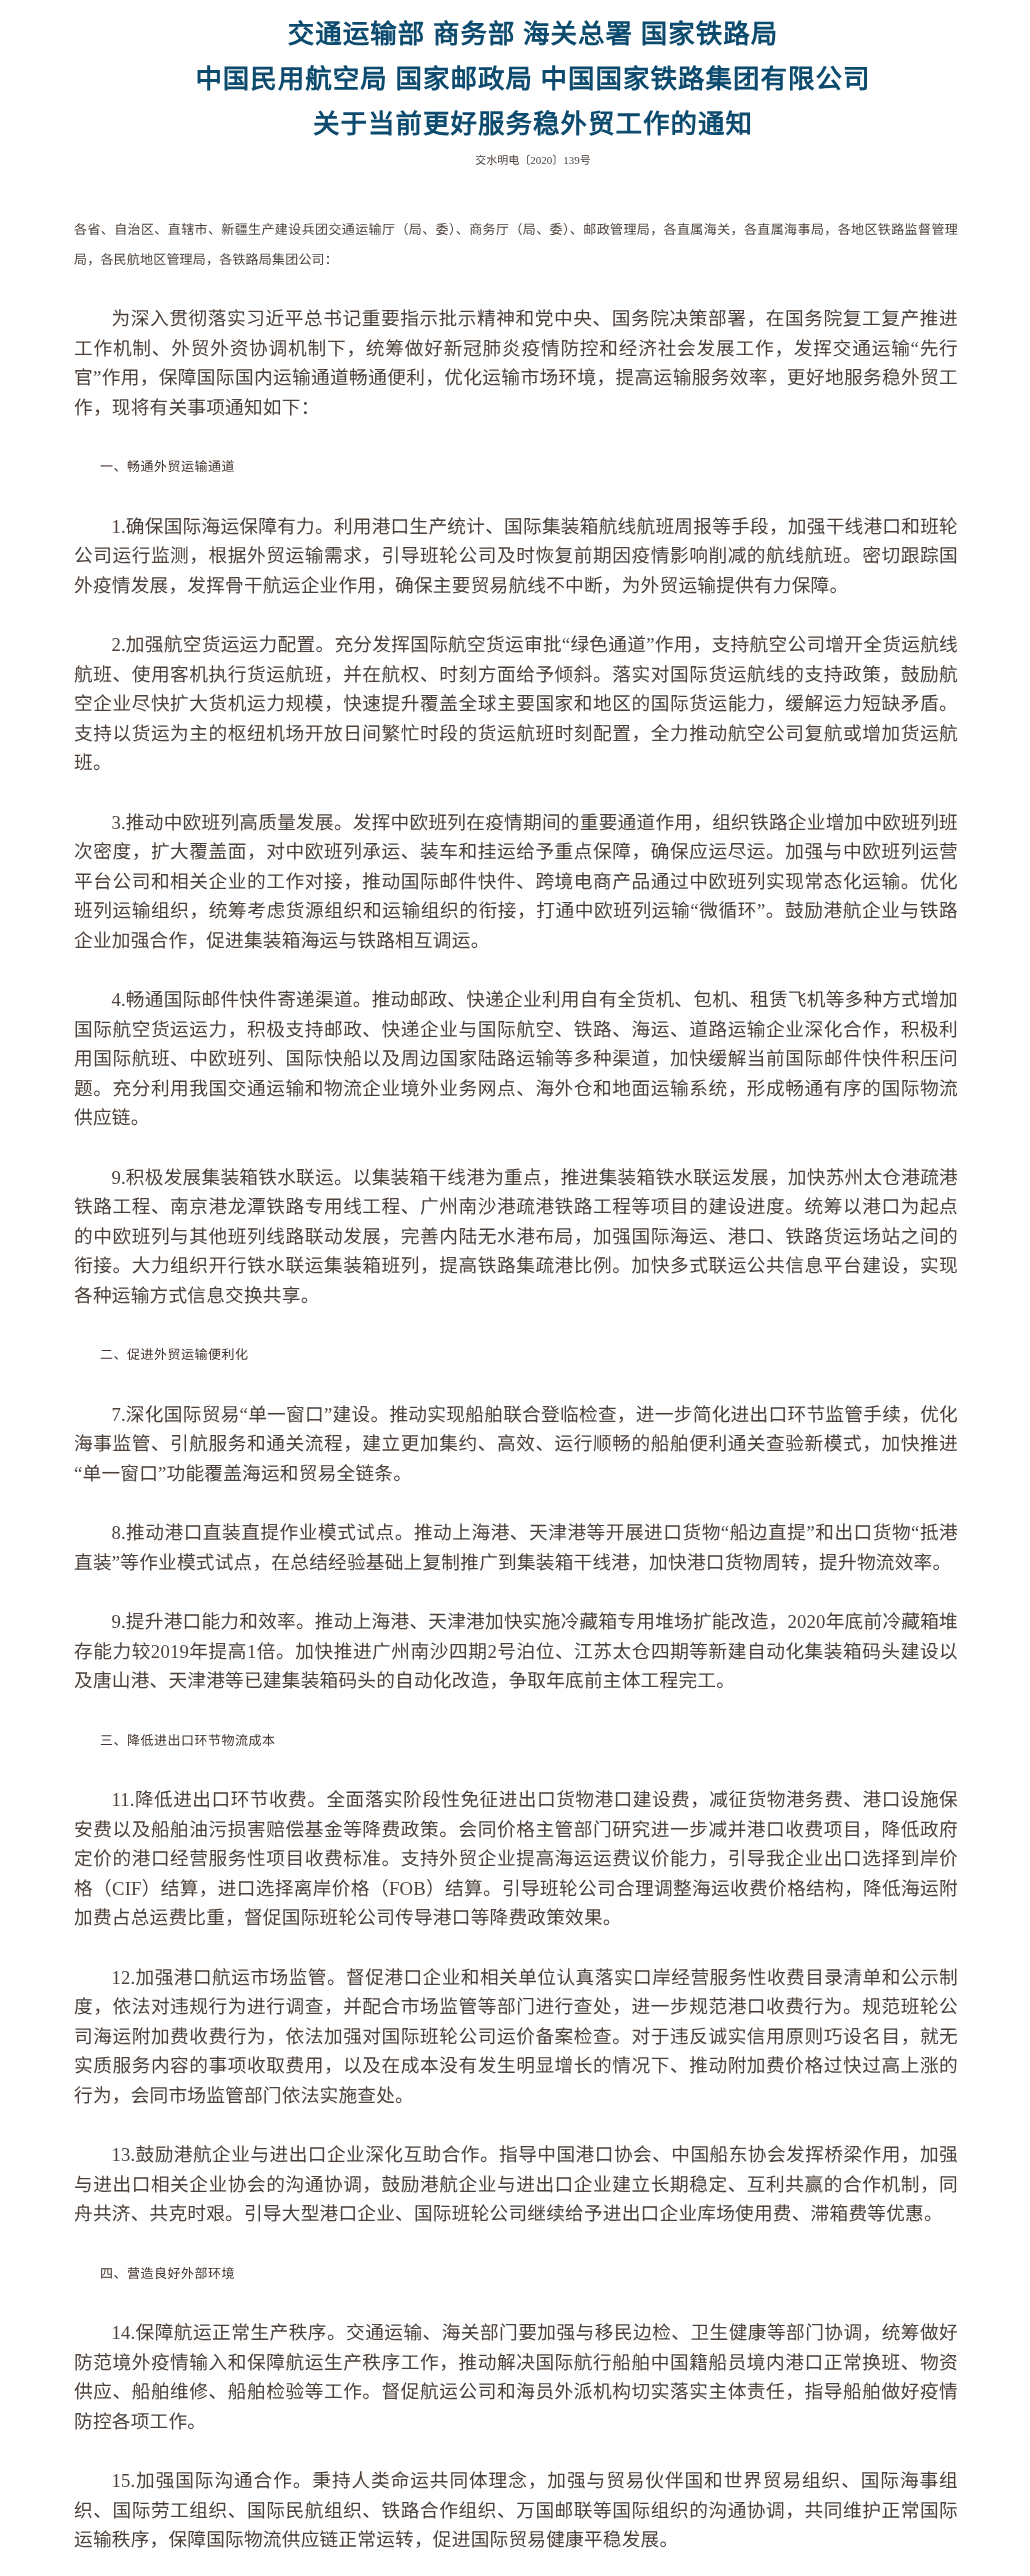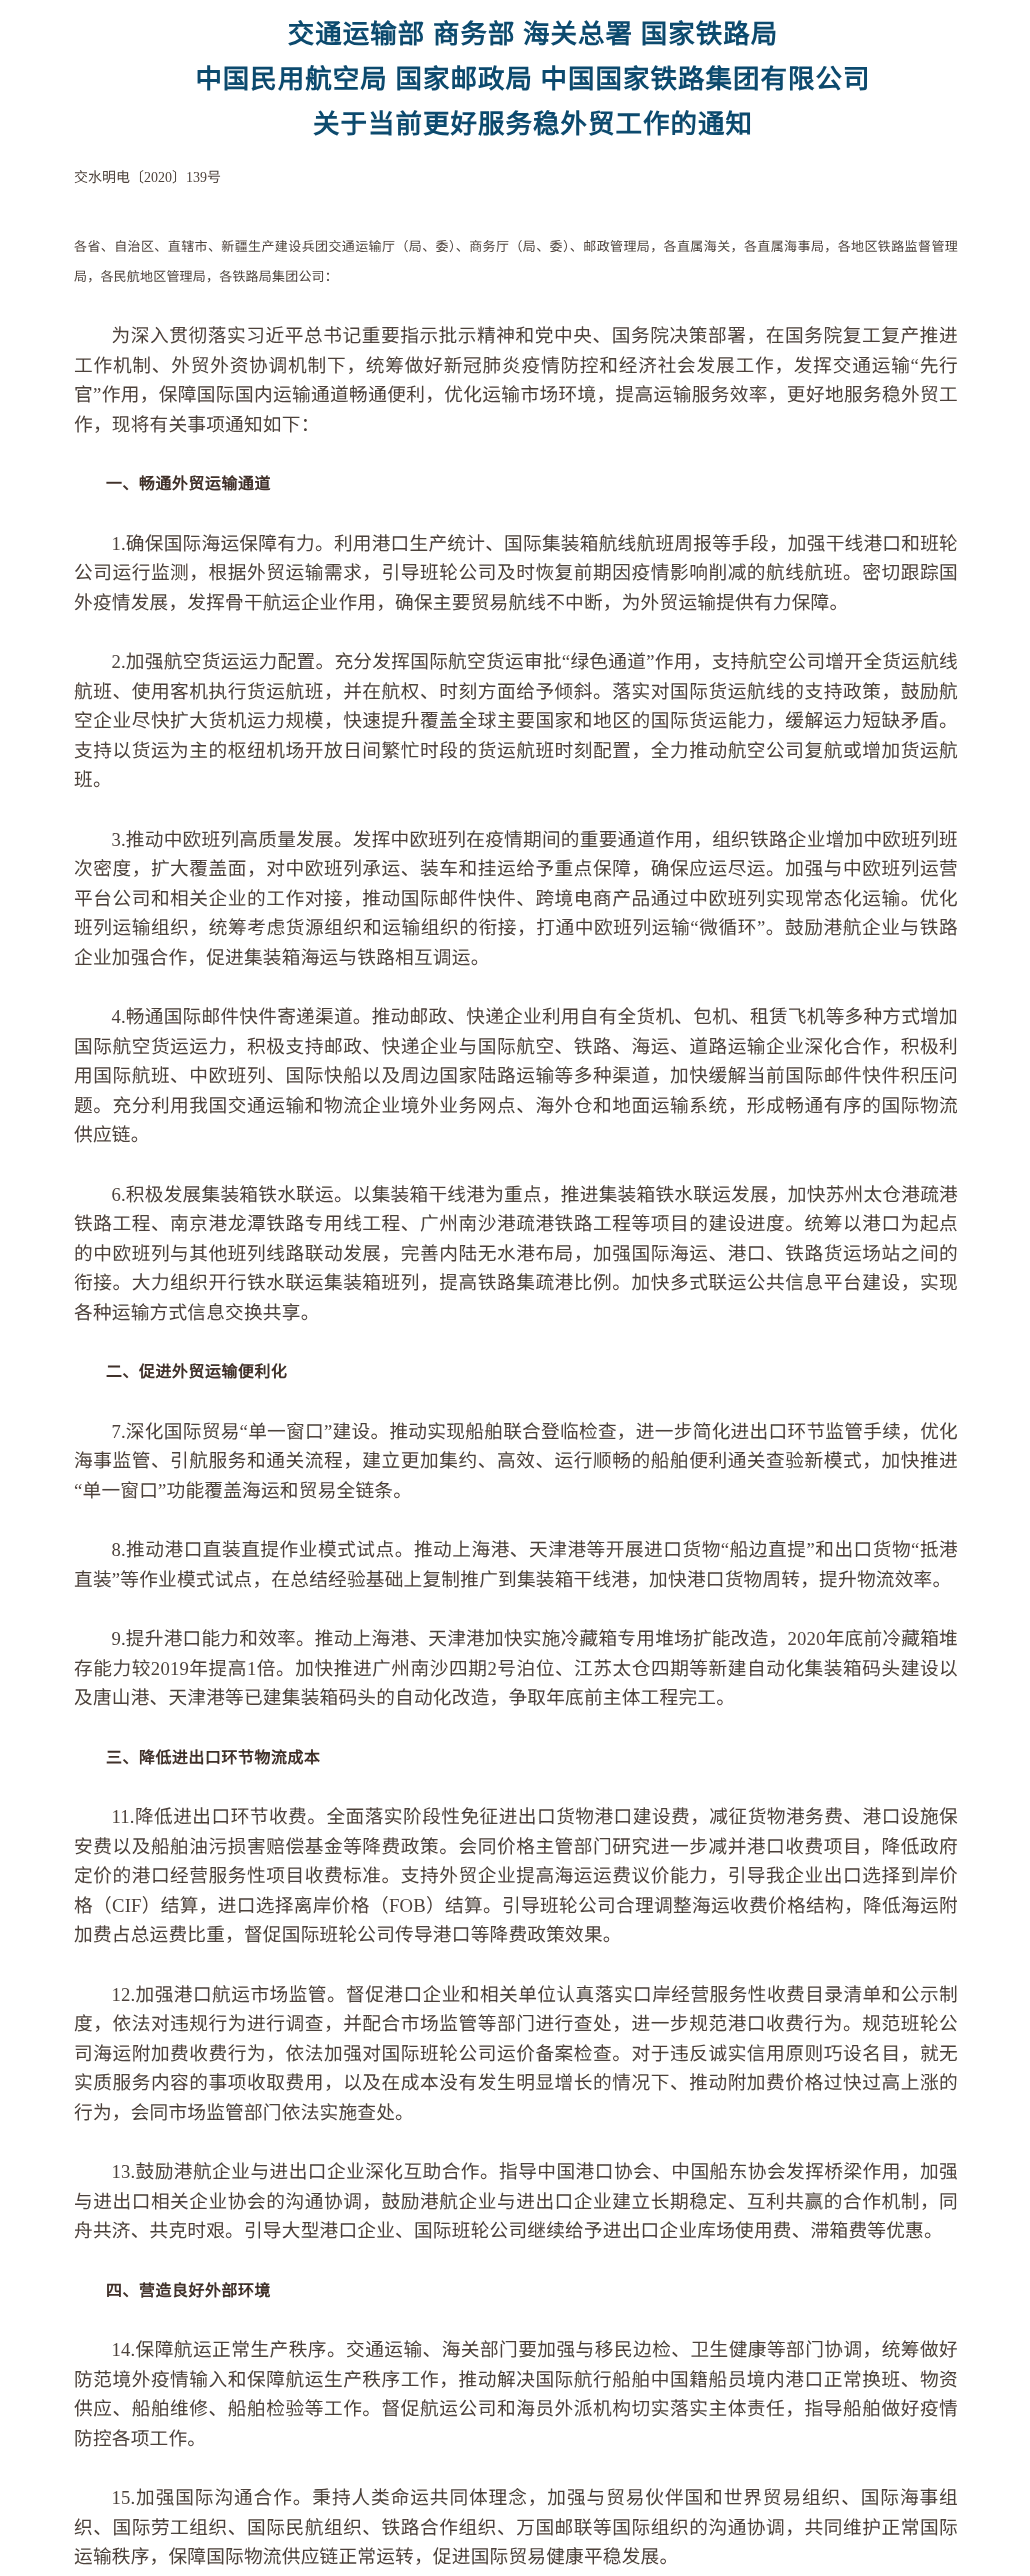--- a/index.html
+++ b/index.html
@@ -18,46 +18,46 @@
   }
   .title-line {
     text-align: center;
     font-size: 26.5px;
     font-weight: 700;
     line-height: 45px;
     color: #0c4a6e;
     letter-spacing: 1px;
   }
   .doc-number {
-    text-align: left;
-    font-size: 14px;
+    text-align: center;
+    font-size: 11px;
     line-height: 23.6px;
-    margin-top: 19px;
+    margin-top: 2px;
     color: #4c413a;
   }
   .content { padding-right: 34px; }
   .addressee {
     margin: 43px 0 0 0;
     font-size: 13px;
     line-height: 29.5px;
     text-align: justify;
     letter-spacing: 0.2px;
   }
   .para {
     font-size: 18.7px;
     line-height: 29.5px;
     margin: 30px 0;
     text-align: justify;
     text-indent: 2em;
     letter-spacing: 0.2px;
   }
   .sec-heading {
-    font-size: 16px;
+    font-size: 13px;
     line-height: 29.5px;
-    font-weight: 700;
+    font-weight: 400;
     color: #40312a;
     margin: 21.6px 0 15.7px 0;
     text-indent: 2em;
     letter-spacing: 0.5px;
   }
 </style>
 </head>
 <body>
 
 <div class="page">
@@ -70,21 +70,21 @@
 
   <div class="content">
     <p class="addressee">各省、自治区、直辖市、新疆生产建设兵团交通运输厅（局、委）、商务厅（局、委）、邮政管理局，各直属海关，各直属海事局，各地区铁路监督管理局，各民航地区管理局，各铁路局集团公司：</p>
     <p class="para">为深入贯彻落实习近平总书记重要指示批示精神和党中央、国务院决策部署，在国务院复工复产推进工作机制、外贸外资协调机制下，统筹做好新冠肺炎疫情防控和经济社会发展工作，发挥交通运输“先行官”作用，保障国际国内运输通道畅通便利，优化运输市场环境，提高运输服务效率，更好地服务稳外贸工作，现将有关事项通知如下：</p>
     <div id="sections">
         <p class="sec-heading">一、畅通外贸运输通道</p>
         <p class="para">1.确保国际海运保障有力。利用港口生产统计、国际集装箱航线航班周报等手段，加强干线港口和班轮公司运行监测，根据外贸运输需求，引导班轮公司及时恢复前期因疫情影响削减的航线航班。密切跟踪国外疫情发展，发挥骨干航运企业作用，确保主要贸易航线不中断，为外贸运输提供有力保障。</p>
         <p class="para">2.加强航空货运运力配置。充分发挥国际航空货运审批“绿色通道”作用，支持航空公司增开全货运航线航班、使用客机执行货运航班，并在航权、时刻方面给予倾斜。落实对国际货运航线的支持政策，鼓励航空企业尽快扩大货机运力规模，快速提升覆盖全球主要国家和地区的国际货运能力，缓解运力短缺矛盾。支持以货运为主的枢纽机场开放日间繁忙时段的货运航班时刻配置，全力推动航空公司复航或增加货运航班。</p>
         <p class="para">3.推动中欧班列高质量发展。发挥中欧班列在疫情期间的重要通道作用，组织铁路企业增加中欧班列班次密度，扩大覆盖面，对中欧班列承运、装车和挂运给予重点保障，确保应运尽运。加强与中欧班列运营平台公司和相关企业的工作对接，推动国际邮件快件、跨境电商产品通过中欧班列实现常态化运输。优化班列运输组织，统筹考虑货源组织和运输组织的衔接，打通中欧班列运输“微循环”。鼓励港航企业与铁路企业加强合作，促进集装箱海运与铁路相互调运。</p>
         <p class="para">4.畅通国际邮件快件寄递渠道。推动邮政、快递企业利用自有全货机、包机、租赁飞机等多种方式增加国际航空货运运力，积极支持邮政、快递企业与国际航空、铁路、海运、道路运输企业深化合作，积极利用国际航班、中欧班列、国际快船以及周边国家陆路运输等多种渠道，加快缓解当前国际邮件快件积压问题。充分利用我国交通运输和物流企业境外业务网点、海外仓和地面运输系统，形成畅通有序的国际物流供应链。</p>
-        <p class="para">6.积极发展集装箱铁水联运。以集装箱干线港为重点，推进集装箱铁水联运发展，加快苏州太仓港疏港铁路工程、南京港龙潭铁路专用线工程、广州南沙港疏港铁路工程等项目的建设进度。统筹以港口为起点的中欧班列与其他班列线路联动发展，完善内陆无水港布局，加强国际海运、港口、铁路货运场站之间的衔接。大力组织开行铁水联运集装箱班列，提高铁路集疏港比例。加快多式联运公共信息平台建设，实现各种运输方式信息交换共享。</p>
+        <p class="para">9.积极发展集装箱铁水联运。以集装箱干线港为重点，推进集装箱铁水联运发展，加快苏州太仓港疏港铁路工程、南京港龙潭铁路专用线工程、广州南沙港疏港铁路工程等项目的建设进度。统筹以港口为起点的中欧班列与其他班列线路联动发展，完善内陆无水港布局，加强国际海运、港口、铁路货运场站之间的衔接。大力组织开行铁水联运集装箱班列，提高铁路集疏港比例。加快多式联运公共信息平台建设，实现各种运输方式信息交换共享。</p>
         <p class="sec-heading">二、促进外贸运输便利化</p>
         <p class="para">7.深化国际贸易“单一窗口”建设。推动实现船舶联合登临检查，进一步简化进出口环节监管手续，优化海事监管、引航服务和通关流程，建立更加集约、高效、运行顺畅的船舶便利通关查验新模式，加快推进“单一窗口”功能覆盖海运和贸易全链条。</p>
         <p class="para">8.推动港口直装直提作业模式试点。推动上海港、天津港等开展进口货物“船边直提”和出口货物“抵港直装”等作业模式试点，在总结经验基础上复制推广到集装箱干线港，加快港口货物周转，提升物流效率。</p>
         <p class="para">9.提升港口能力和效率。推动上海港、天津港加快实施冷藏箱专用堆场扩能改造，2020年底前冷藏箱堆存能力较2019年提高1倍。加快推进广州南沙四期2号泊位、江苏太仓四期等新建自动化集装箱码头建设以及唐山港、天津港等已建集装箱码头的自动化改造，争取年底前主体工程完工。</p>
         <p class="sec-heading">三、降低进出口环节物流成本</p>
         <p class="para">11.降低进出口环节收费。全面落实阶段性免征进出口货物港口建设费，减征货物港务费、港口设施保安费以及船舶油污损害赔偿基金等降费政策。会同价格主管部门研究进一步减并港口收费项目，降低政府定价的港口经营服务性项目收费标准。支持外贸企业提高海运运费议价能力，引导我企业出口选择到岸价格（CIF）结算，进口选择离岸价格（FOB）结算。引导班轮公司合理调整海运收费价格结构，降低海运附加费占总运费比重，督促国际班轮公司传导港口等降费政策效果。</p>
         <p class="para">12.加强港口航运市场监管。督促港口企业和相关单位认真落实口岸经营服务性收费目录清单和公示制度，依法对违规行为进行调查，并配合市场监管等部门进行查处，进一步规范港口收费行为。规范班轮公司海运附加费收费行为，依法加强对国际班轮公司运价备案检查。对于违反诚实信用原则巧设名目，就无实质服务内容的事项收取费用，以及在成本没有发生明显增长的情况下、推动附加费价格过快过高上涨的行为，会同市场监管部门依法实施查处。</p>
         <p class="para">13.鼓励港航企业与进出口企业深化互助合作。指导中国港口协会、中国船东协会发挥桥梁作用，加强与进出口相关企业协会的沟通协调，鼓励港航企业与进出口企业建立长期稳定、互利共赢的合作机制，同舟共济、共克时艰。引导大型港口企业、国际班轮公司继续给予进出口企业库场使用费、滞箱费等优惠。</p>
         <p class="sec-heading">四、营造良好外部环境</p>
         <p class="para">14.保障航运正常生产秩序。交通运输、海关部门要加强与移民边检、卫生健康等部门协调，统筹做好防范境外疫情输入和保障航运生产秩序工作，推动解决国际航行船舶中国籍船员境内港口正常换班、物资供应、船舶维修、船舶检验等工作。督促航运公司和海员外派机构切实落实主体责任，指导船舶做好疫情防控各项工作。</p>

